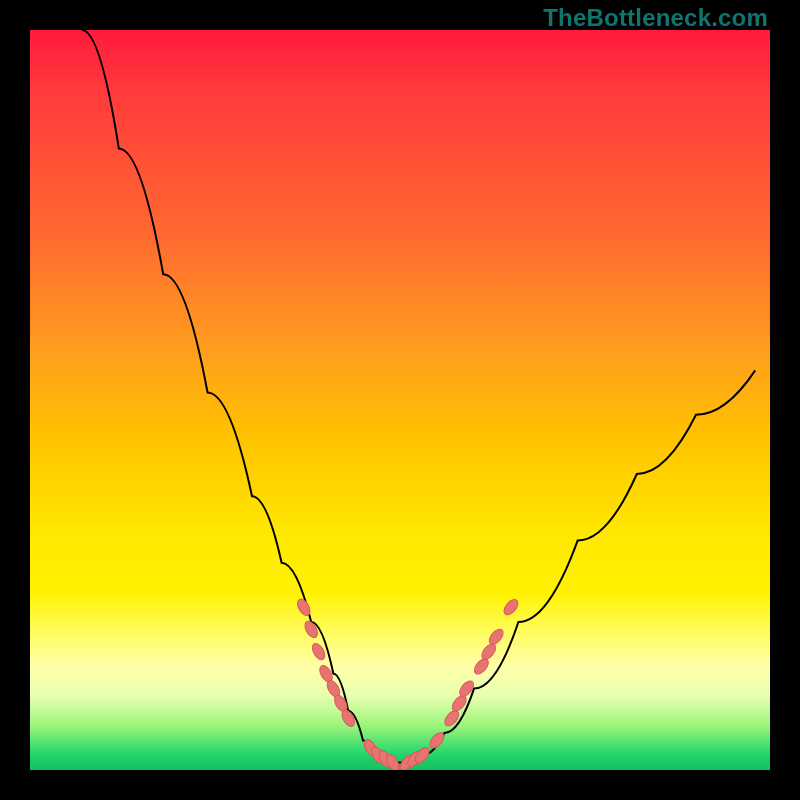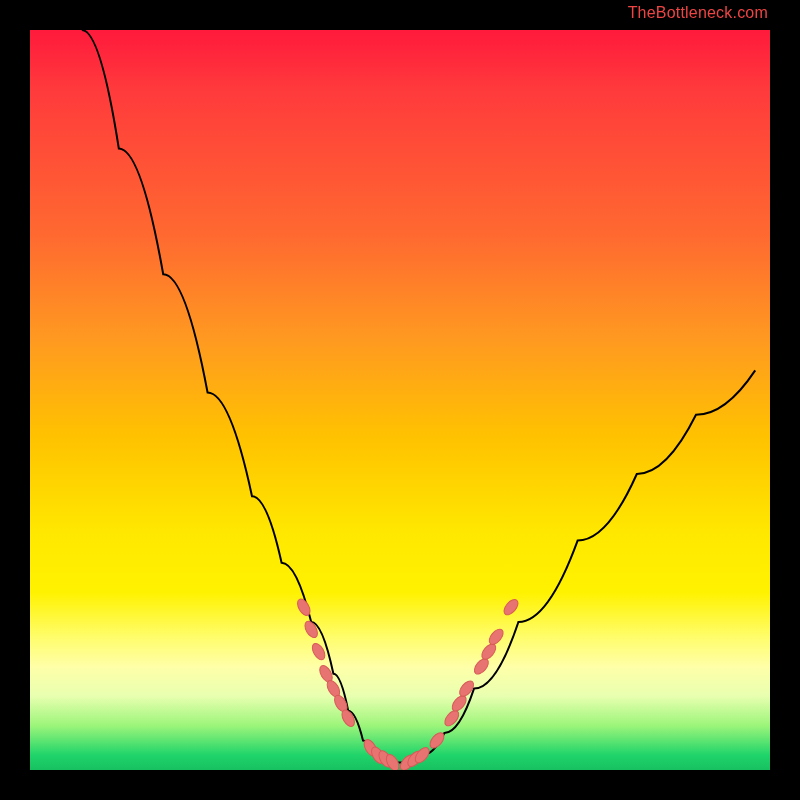--- a/index.html
+++ b/index.html
@@ -39,23 +39,23 @@
       #e8ffb0 90%,
       #9cf57a 94%,
       #1fd46a 98%,
       #18c060 100%
     );
   }
   .watermark {
     position: absolute;
     top: 4px;
     right: 32px;
-    color: #ef4444;
-    font-size: 16px;
-    font-weight: 400;
+    color: #0f766e;
+    font-size: 24px;
+    font-weight: 700;
     letter-spacing: 0.2px;
     user-select: none;
   }
   svg.curve {
     position: absolute;
     top: 0; left: 0;
     width: 740px;
     height: 740px;
   }
   .curve path {

